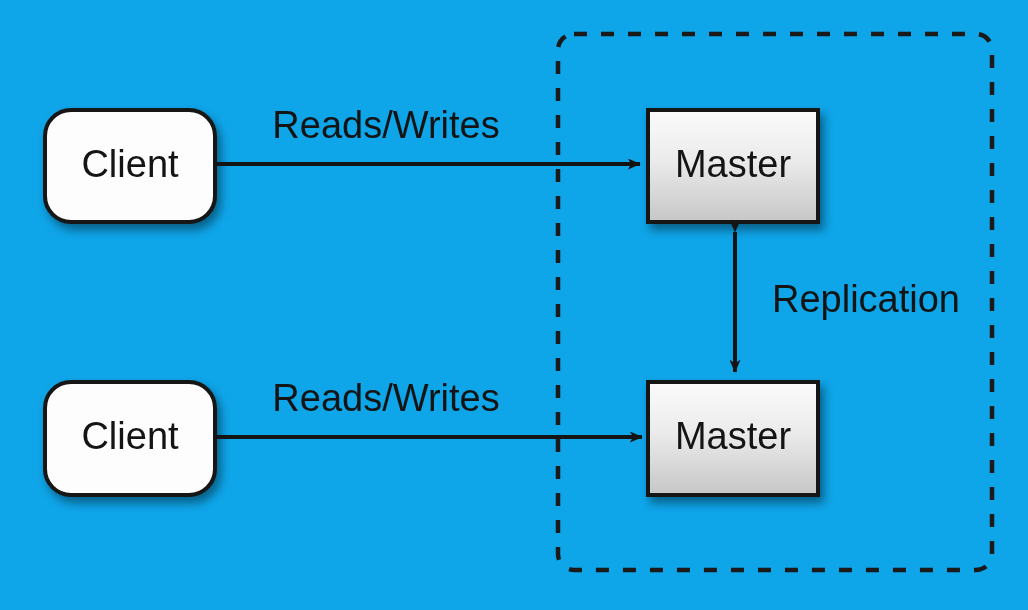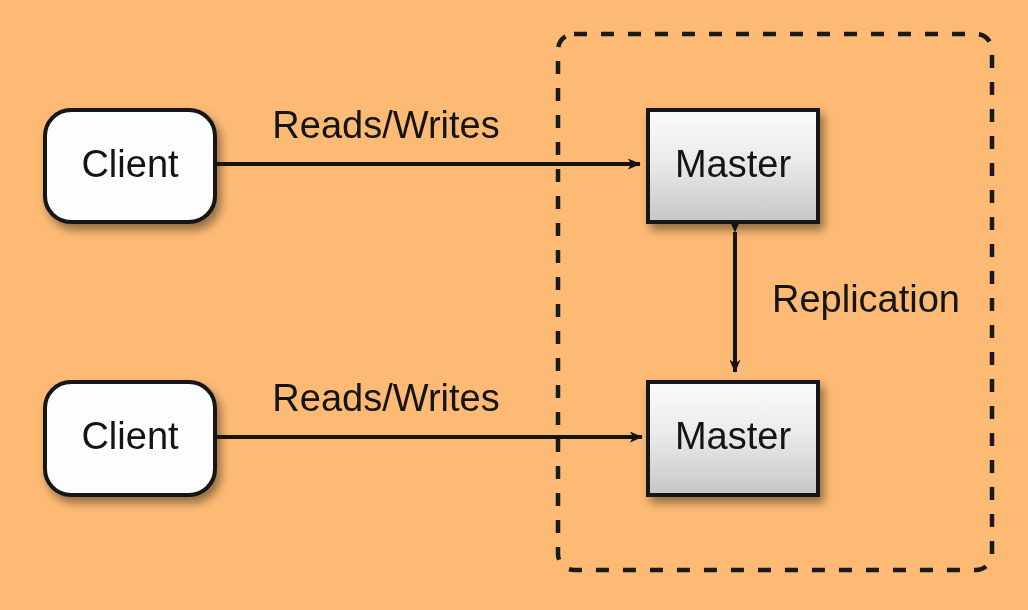--- a/index.html
+++ b/index.html
@@ -8,21 +8,21 @@
     padding: 0;
     background: #ffffff;
   }
   body {
     font-family: "Liberation Sans", sans-serif;
   }
   #diagram-canvas {
     position: relative;
     width: 1028px;
     height: 610px;
-    background: #fdba74;
+    background: #0ea5e9;
     overflow: hidden;
   }
   #diagram-canvas svg.layer {
     position: absolute;
     left: 0;
     top: 0;
     width: 1028px;
     height: 610px;
   }
   .node-label {

